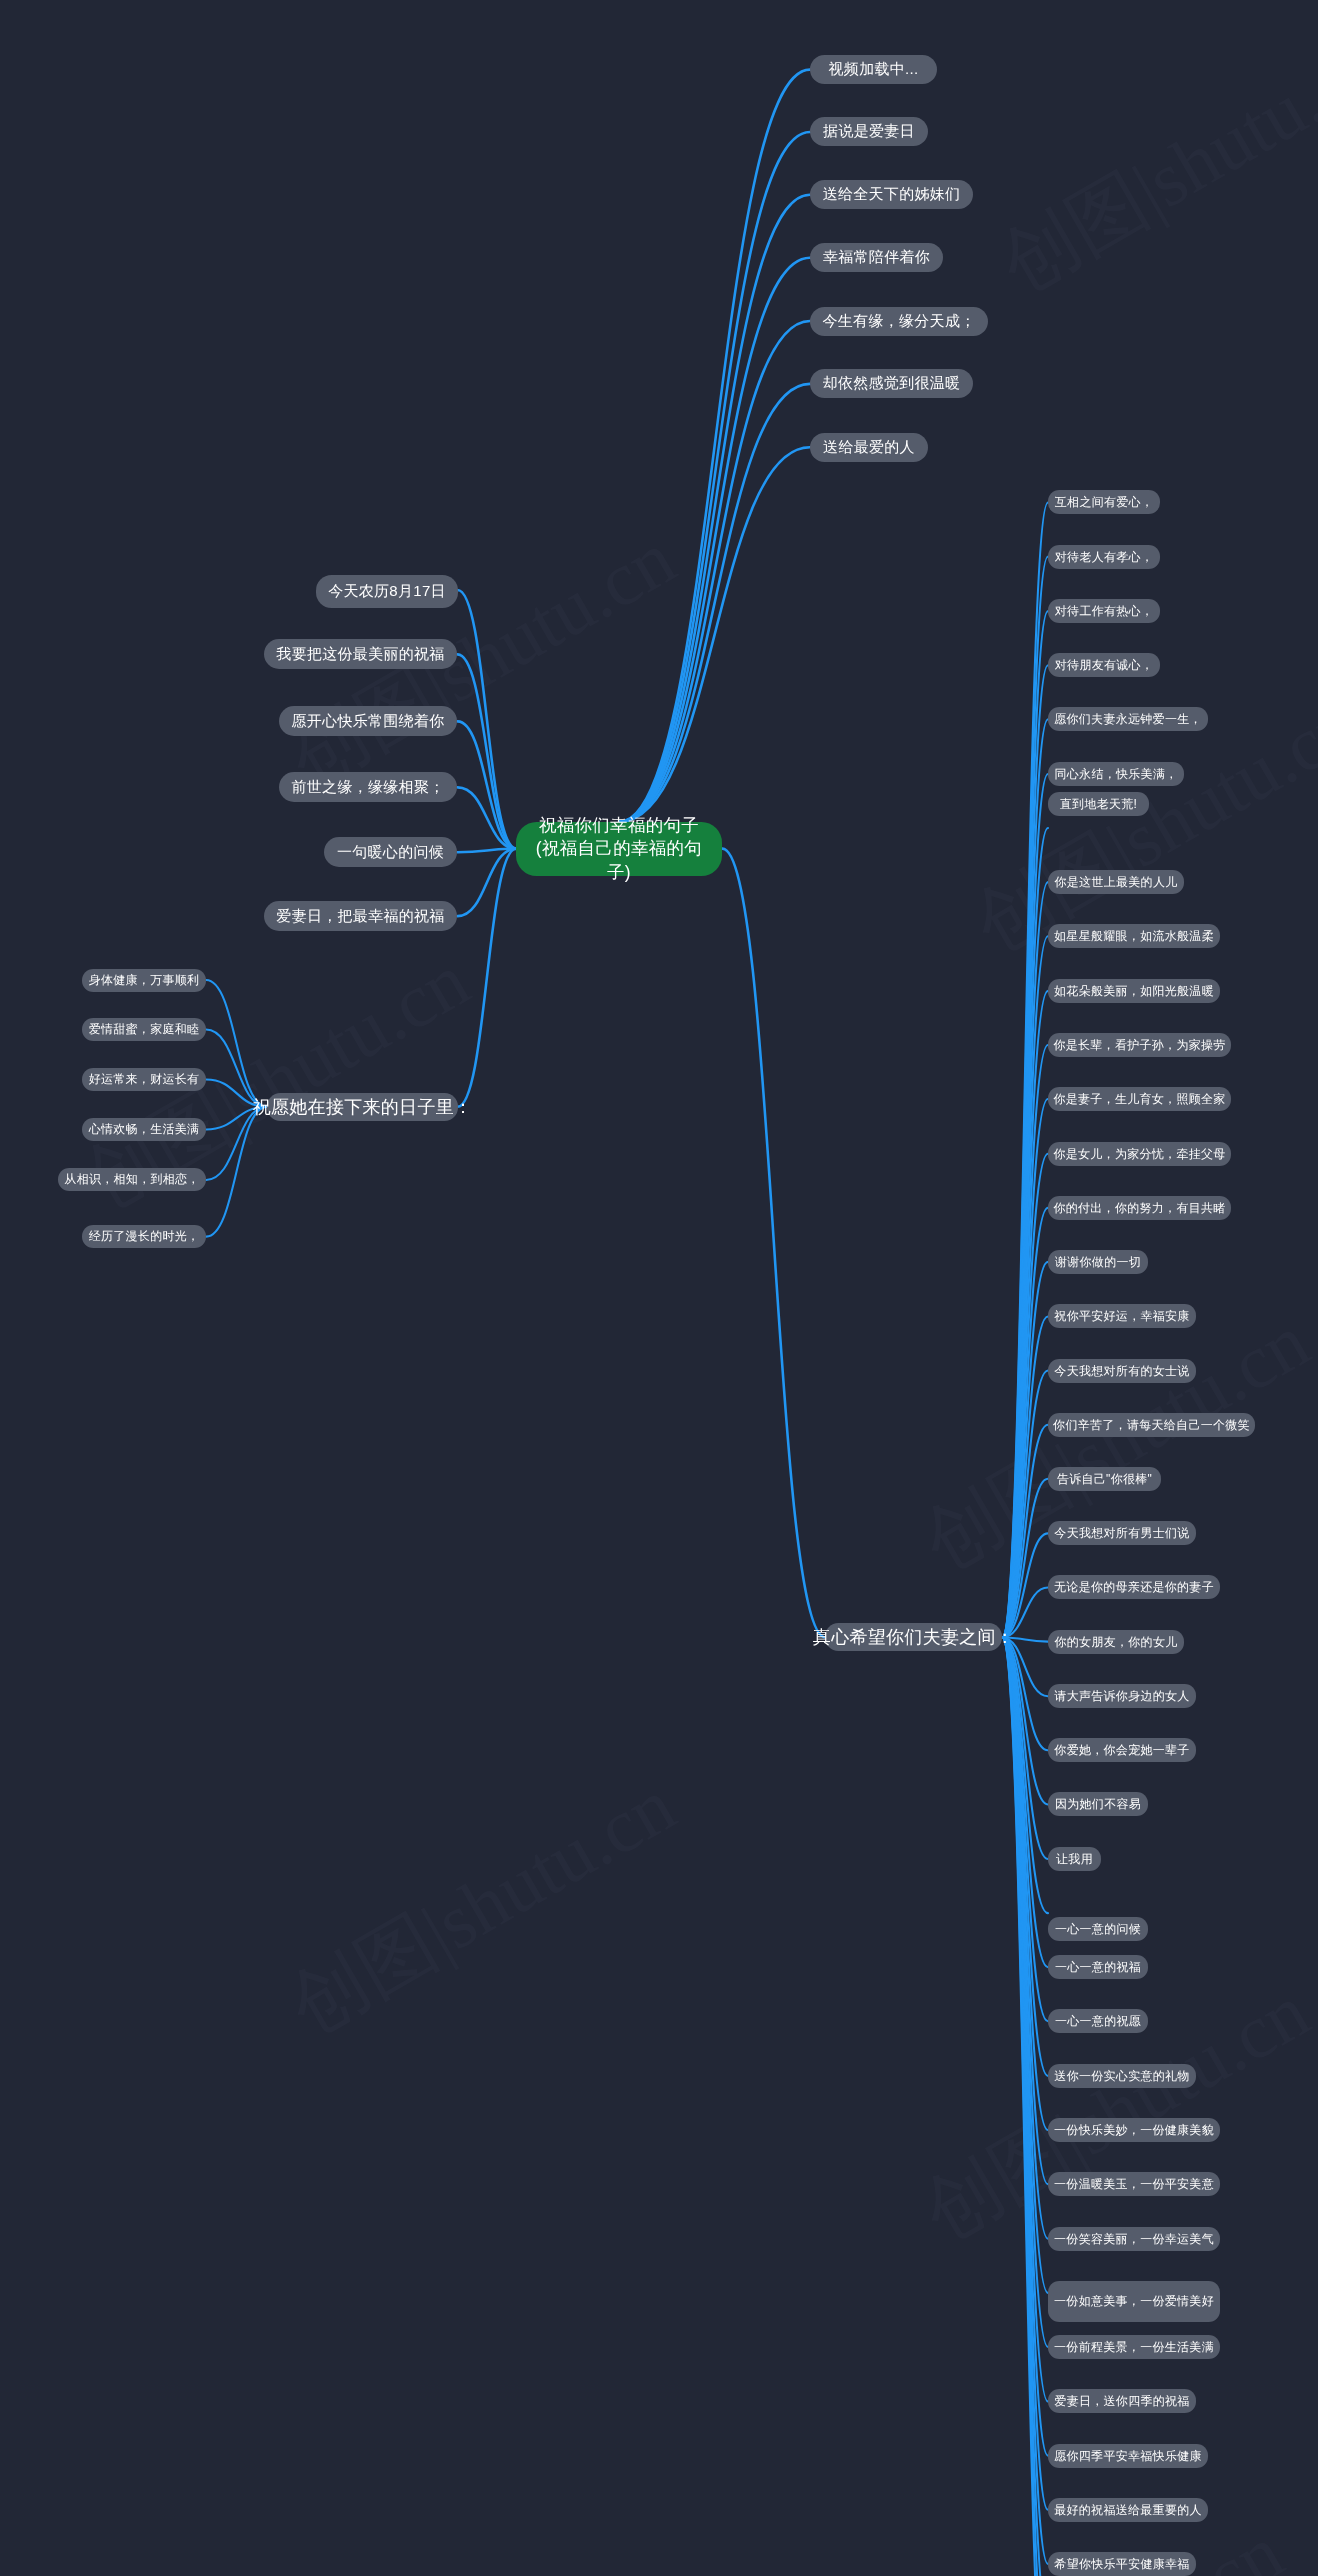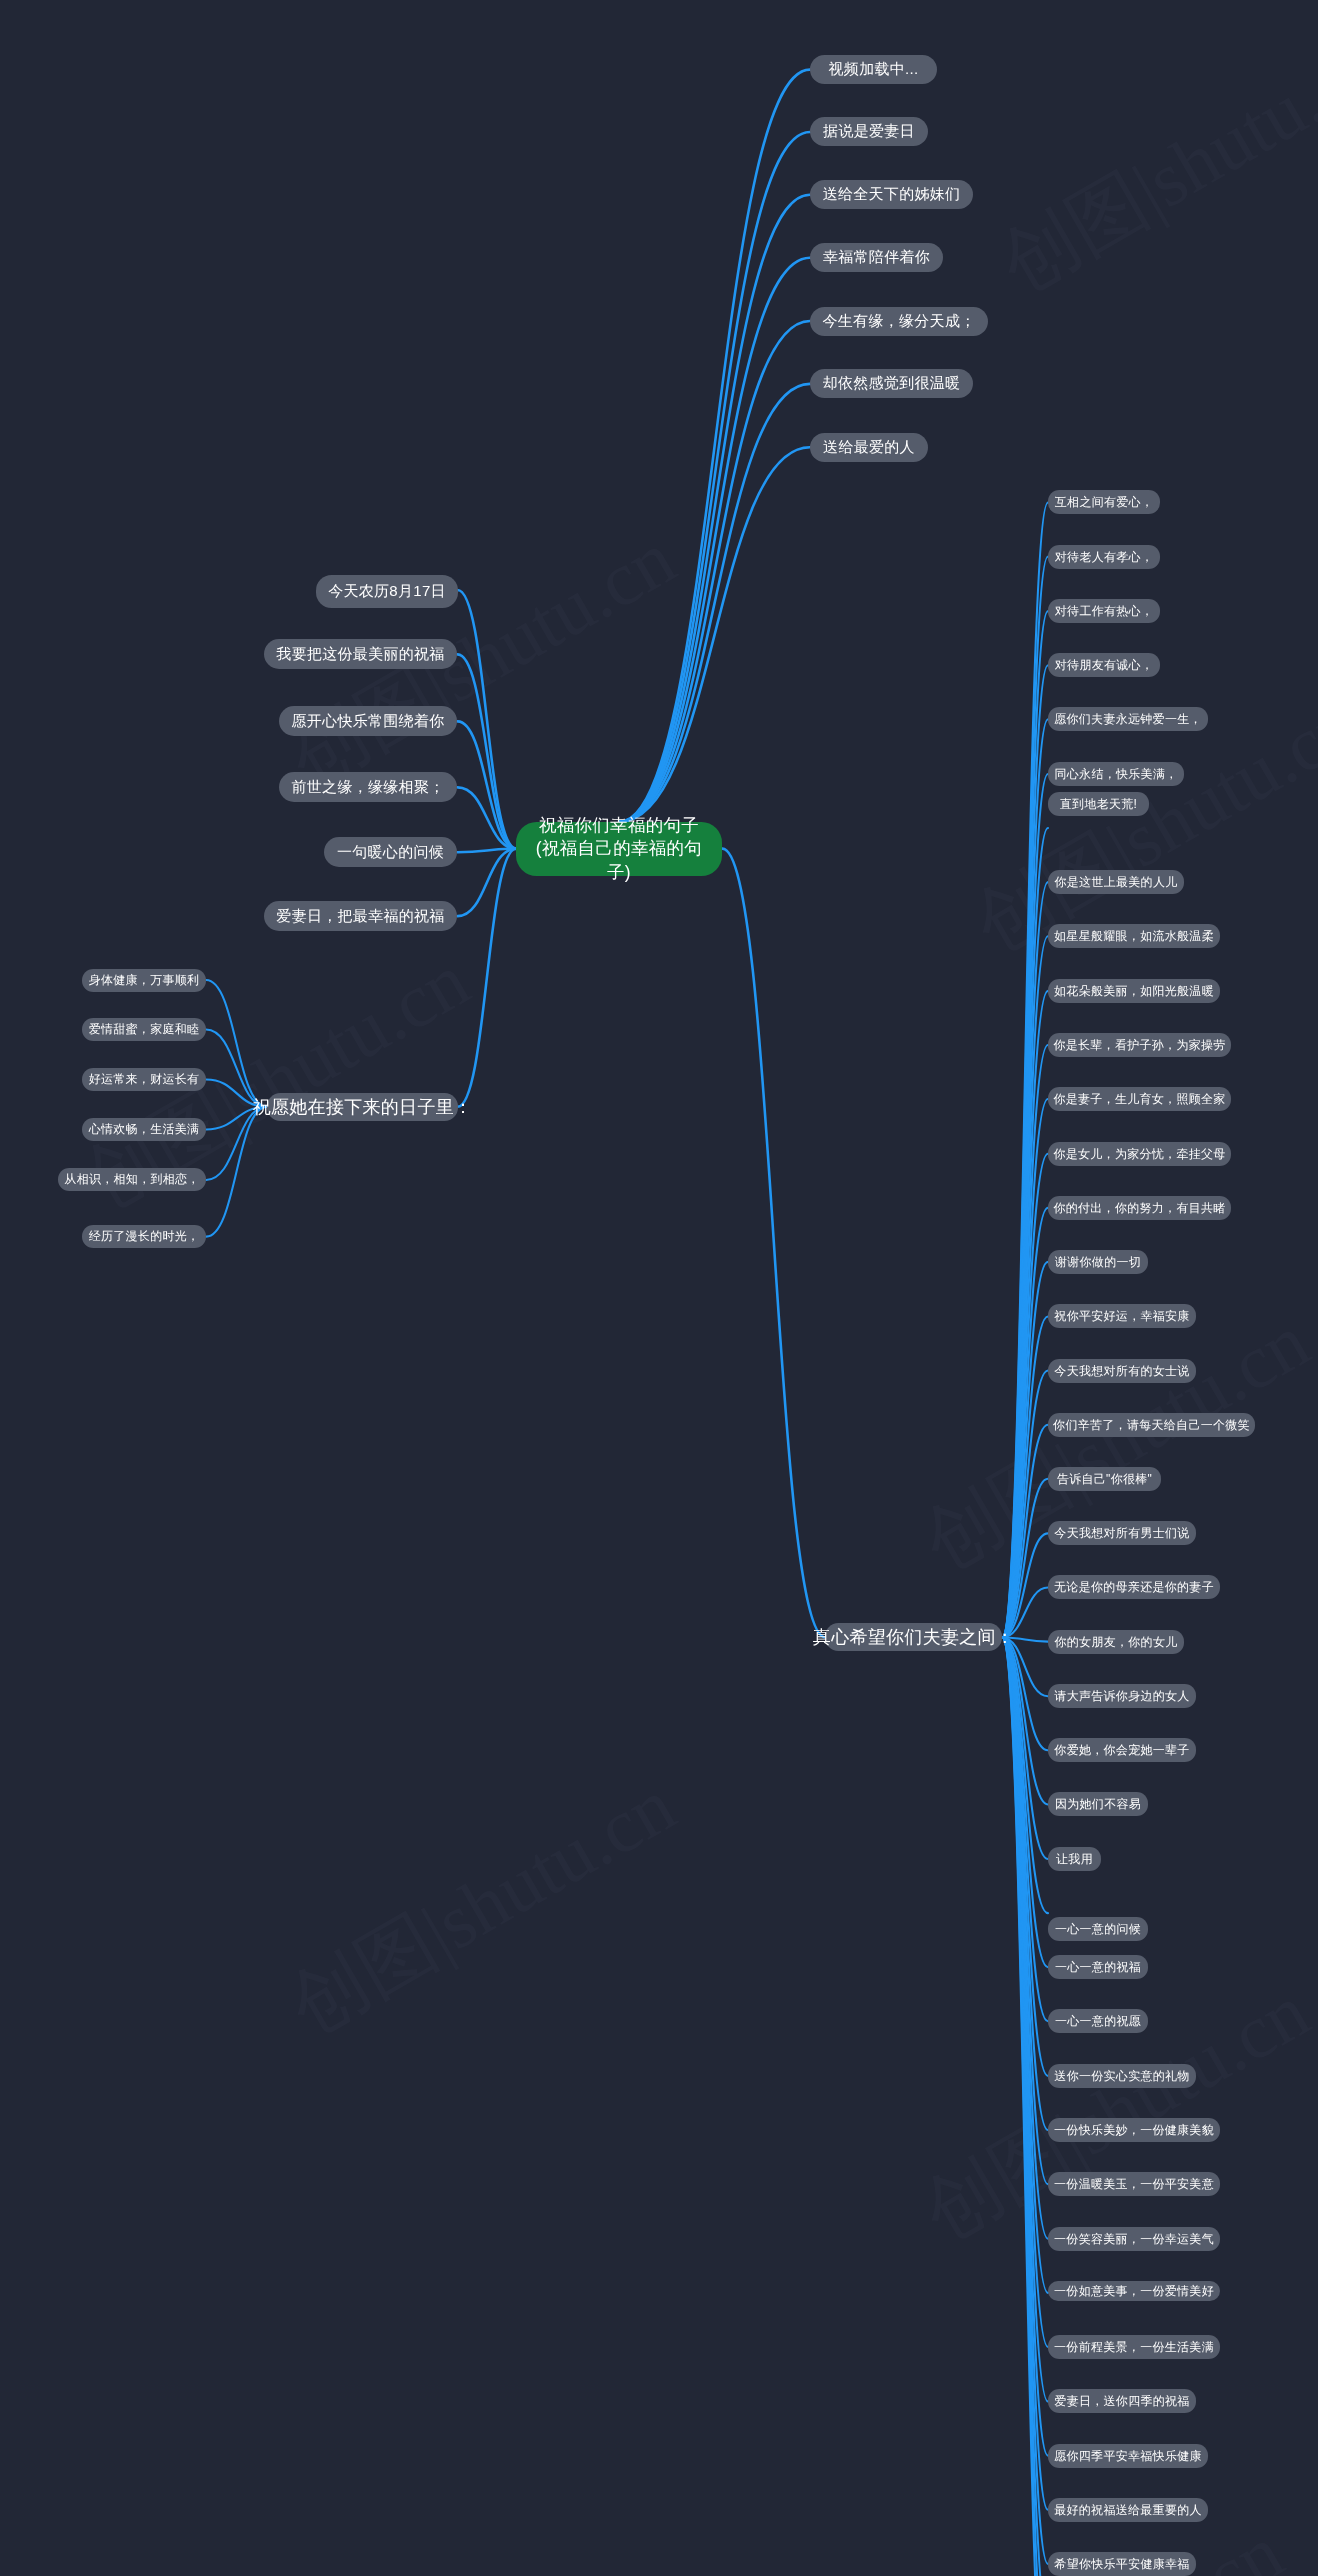--- a/index.html
+++ b/index.html
@@ -199,21 +199,21 @@
       <div class="node tiny" style="width: 148px; height: 24px; top: 1738px; left: 1048px;">你爱她，你会宠她一辈子</div>
       <div class="node tiny" style="width: 100px; height: 24px; top: 1792px; left: 1048px;">因为她们不容易</div>
       <div class="node tiny" style="width: 53px; height: 24px; top: 1847px; left: 1048px;">让我用</div>
       <div class="node tiny" style="width: 100px; height: 24px; top: 1901px; left: 1048px; margin-top: 16px;">一心一意的问候</div>
       <div class="node tiny" style="width: 100px; height: 24px; top: 1955px; left: 1048px;">一心一意的祝福</div>
       <div class="node tiny" style="width: 100px; height: 24px; top: 2009px; left: 1048px;">一心一意的祝愿</div>
       <div class="node tiny" style="width: 148px; height: 24px; top: 2064px; left: 1048px;">送你一份实心实意的礼物</div>
       <div class="node tiny" style="width: 172px; height: 24px; top: 2118px; left: 1048px;">一份快乐美妙，一份健康美貌</div>
       <div class="node tiny" style="width: 172px; height: 24px; top: 2172px; left: 1048px;">一份温暖美玉，一份平安美意</div>
       <div class="node tiny" style="width: 172px; height: 24px; top: 2227px; left: 1048px;">一份笑容美丽，一份幸运美气</div>
-      <div class="node tiny" style="width: 172px; height: 20px; top: 2281px; left: 1048px;">一份如意美事，一份爱情美好</div>
+      <div class="node tiny" style="width: 172px; height: 41px; top: 2281px; left: 1048px;">一份如意美事，一份爱情美好</div>
       <div class="node tiny" style="width: 172px; height: 24px; top: 2335px; left: 1048px;">一份前程美景，一份生活美满</div>
       <div class="node tiny" style="width: 148px; height: 24px; top: 2389px; left: 1048px;">爱妻日，送你四季的祝福</div>
       <div class="node tiny" style="width: 160px; height: 24px; top: 2444px; left: 1048px;">愿你四季平安幸福快乐健康</div>
       <div class="node tiny" style="width: 160px; height: 24px; top: 2498px; left: 1048px;">最好的祝福送给最重要的人</div>
       <div class="node tiny" style="width: 148px; height: 24px; top: 2552px; left: 1048px;">希望你快乐平安健康幸福</div>
     </div>
 
 </div>
 
 

